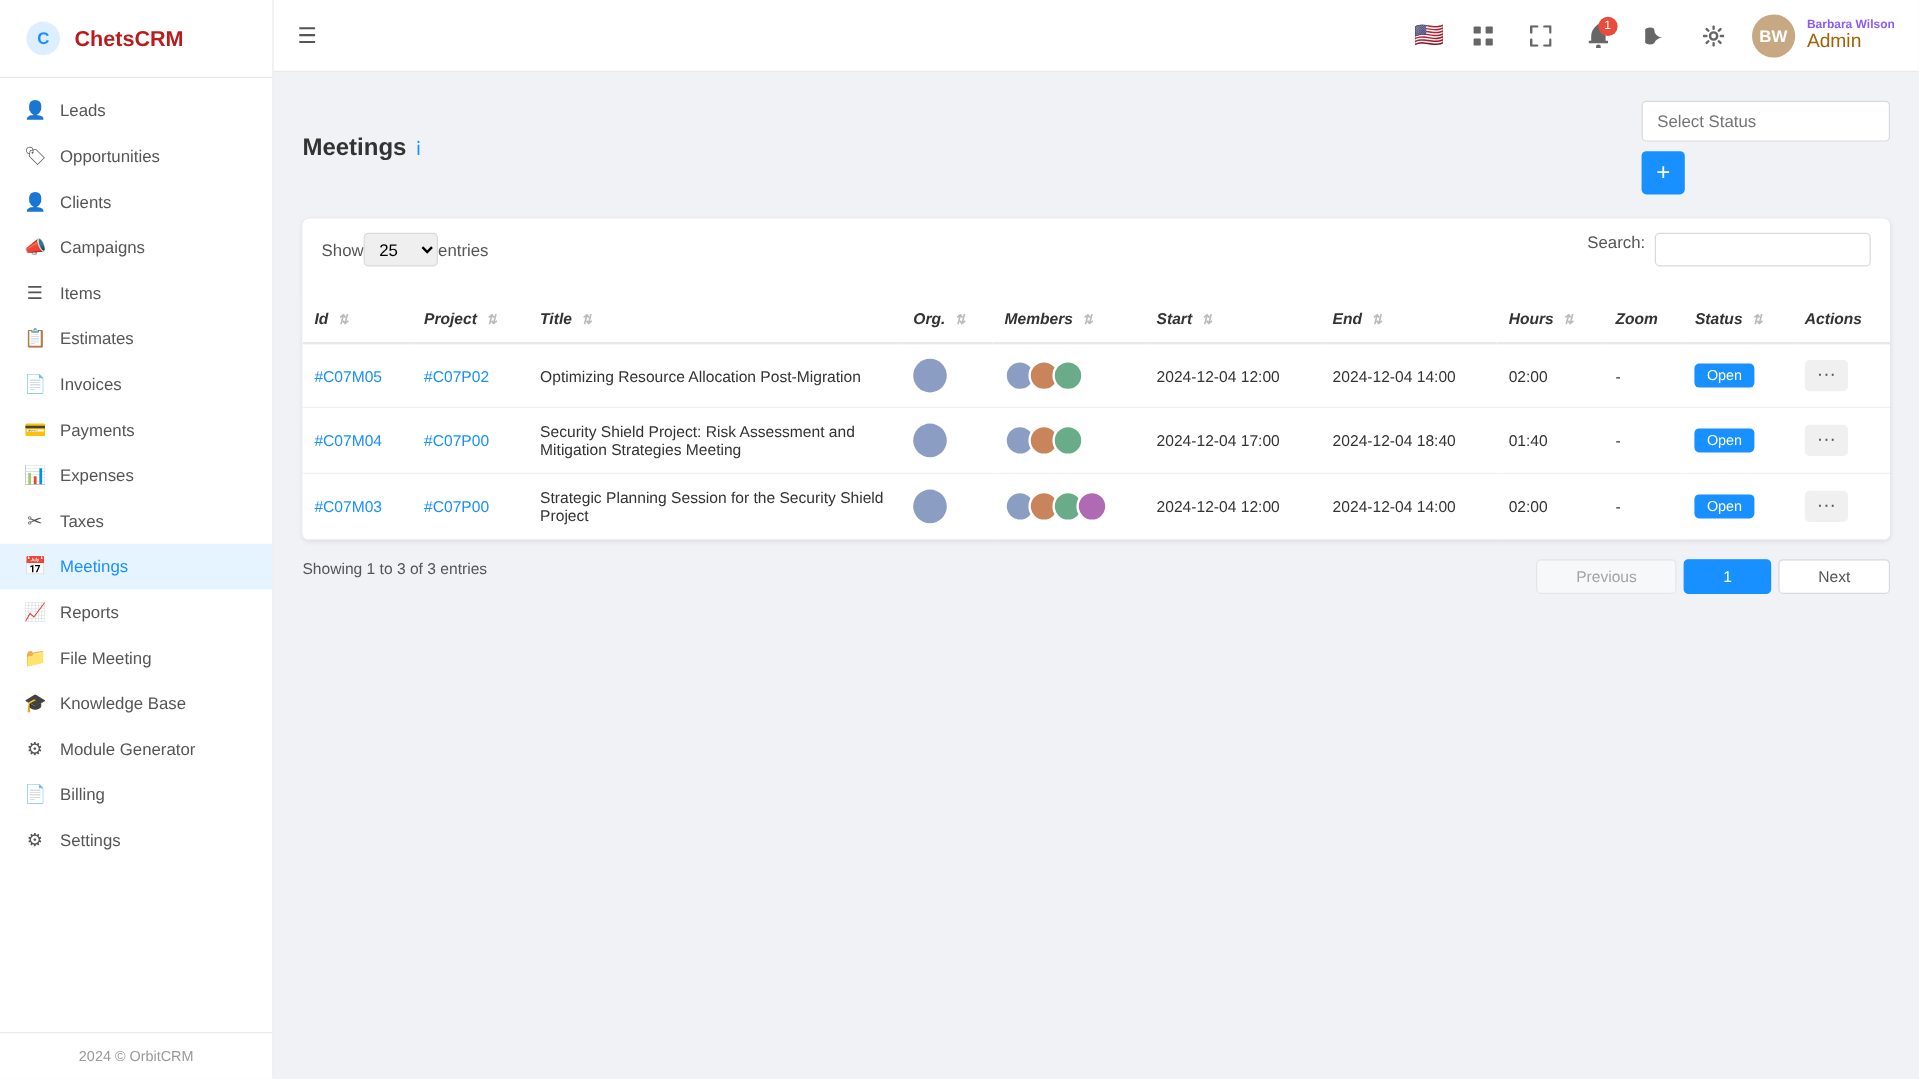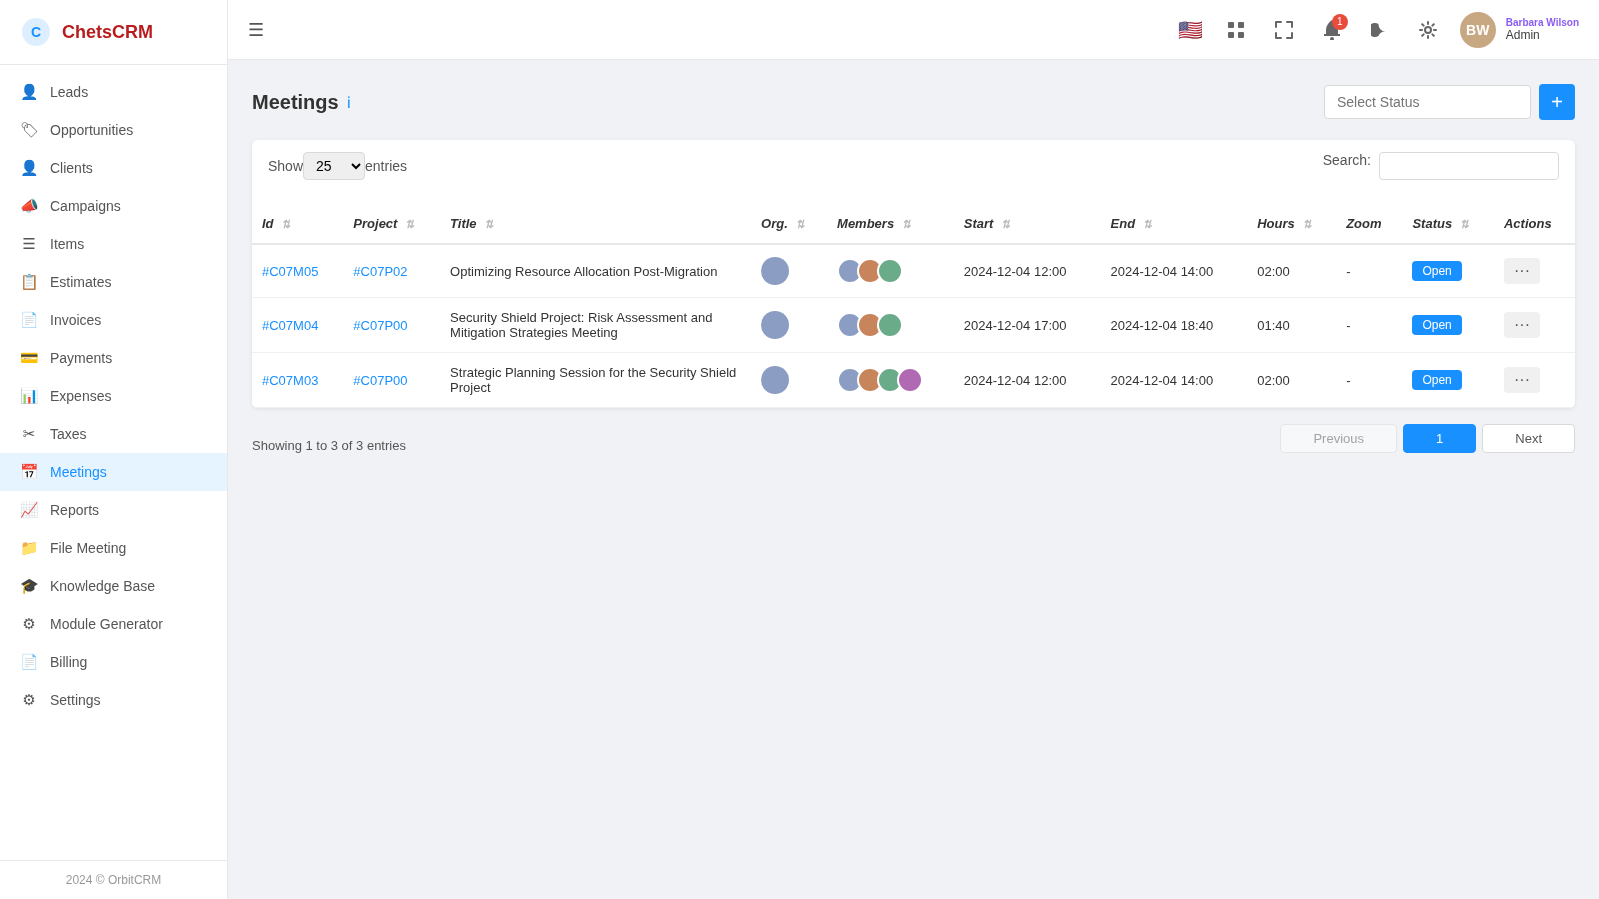--- a/index.html
+++ b/index.html
@@ -15,40 +15,40 @@
     .header-left { flex: 1; display: flex; align-items: center; }
     .hamburger-icon { font-size: 18px; cursor: pointer; color: #555; }
     .header-right { display: flex; align-items: center; gap: 16px; }
     .header-icon { width: 32px; height: 32px; display: flex; align-items: center; justify-content: center; cursor: pointer; color: #555; font-size: 18px; position: relative; }
     .notification-badge { position: absolute; top: 0; right: 0; background: #e74c3c; color: #fff; border-radius: 50%; width: 16px; height: 16px; font-size: 10px; display: flex; align-items: center; justify-content: center; }
     .flag-icon { font-size: 20px; }
     .user-profile { display: flex; align-items: center; gap: 10px; cursor: pointer; }
     .user-avatar { width: 36px; height: 36px; border-radius: 50%; background: #c8a882; overflow: hidden; display: flex; align-items: center; justify-content: center; font-size: 14px; color: #fff; font-weight: bold; }
     .user-info { display: flex; flex-direction: column; }
     .user-name { font-weight: 600; font-size: 10px; color: #8b5cf6; }
-    .user-role { font-size: 12px; color: #404040; }
+    .user-role { font-size: 16px; color: #a16207; }
 
     
     .sidebar-logo { padding: 16px 20px; border-bottom: 1px solid #e8e8e8; display: flex; align-items: center; gap: 10px; }
     .logo-text { font-size: 18px; font-weight: 700; color: #b91c1c; }
     .logo-icon { width: 32px; height: 32px; }
     .sidebar-nav { flex: 1; padding: 8px 0; }
     .nav-item { display: flex; align-items: center; gap: 12px; padding: 10px 20px; cursor: pointer; color: #555; text-decoration: none; transition: background 0.2s; }
     .nav-item.active { background: #e6f4ff; color: #1890ff; }
     .nav-item .nav-icon { width: 18px; text-align: center; font-size: 15px; flex-shrink: 0; }
     .nav-label { font-size: 14px; }
     .sidebar-footer { padding: 12px 20px; border-top: 1px solid #e8e8e8; font-size: 12px; color: #999; text-align: center; }
 
     
     .content { flex: 1; overflow-y: auto; padding: 24px; }
     .page-header { display: flex; align-items: center; justify-content: space-between; margin-bottom: 20px; }
     .page-title-row { display: flex; align-items: center; gap: 8px; }
     .page-title { font-size: 20px; font-weight: 600; color: #333; }
     .info-icon { color: #1890ff; font-size: 16px; cursor: pointer; }
-    .header-actions { display: flex; align-items: center; gap: 8px; }
+    .header-actions { display: flex; align-items: flex-start; gap: 8px; flex-direction: column; }
     .select-status { border: 1px solid #d9d9d9; border-radius: 4px; padding: 8px 12px; font-size: 14px; color: #999; background: #fff; min-width: 160px; cursor: pointer; }
     .add-btn { background: #1890ff; color: #fff; border: none; border-radius: 4px; width: 36px; height: 36px; font-size: 20px; cursor: pointer; display: flex; align-items: center; justify-content: center; }
 
     
     .table-controls { display: flex; align-items: center; justify-content: space-between; margin-bottom: 12px; }
     .show-entries { display: flex; align-items: center; gap: 0; color: #555; }
     .show-entries select { border: 1px solid #d9d9d9; border-radius: 4px; padding: 4px 8px; font-size: 14px; }
     .search-area { display: flex; align-items: flex-start; gap: 8px; }
     .search-label { color: #555; }
     .search-input { border: 1px solid #d9d9d9; border-radius: 4px; padding: 5px 10px; font-size: 14px; width: 180px; }
@@ -63,21 +63,21 @@
     td { padding: 12px 10px; font-size: 13px; color: #333; vertical-align: middle; }
     .link-blue { color: #1890ff; text-decoration: none; cursor: pointer; }
     .status-badge { background: #1890ff; color: #fff; border-radius: 4px; padding: 3px 10px; font-size: 12px; font-weight: 500; display: inline-block; }
     .actions-btn { background: #f0f0f0; border: none; border-radius: 4px; padding: 4px 10px; cursor: pointer; color: #555; font-size: 16px; }
     .member-avatars { display: flex; align-items: center; }
     .member-avatar { width: 26px; height: 26px; border-radius: 50%; background: #c8a882; border: 2px solid #fff; margin-left: -6px; font-size: 10px; color: #fff; display: flex; align-items: center; justify-content: center; overflow: hidden; }
     .member-avatar:first-child { margin-left: 0; }
     .org-avatar { width: 28px; height: 28px; border-radius: 50%; background: #a0b8c8; font-size: 11px; color: #fff; display: flex; align-items: center; justify-content: center; }
 
     
-    .pagination-row { display: flex; align-items: flex-end; justify-content: space-between; margin-top: 16px; }
+    .pagination-row { display: flex; align-items: flex-start; justify-content: space-between; margin-top: 16px; }
     .entries-info { font-size: 13px; color: #555; }
     .pagination { display: flex; align-items: center; gap: 6px; }
     .page-btn { border: 1px solid #d9d9d9; background: #fff; border-radius: 4px; padding: 6px 32px; font-size: 13px; cursor: pointer; color: #555; }
     .page-btn.active { background: #1890ff; color: #fff; border-color: #1890ff; }
     .page-btn.disabled { opacity: 0.5; cursor: default; }
 
     
     .av1 { background: #8b9dc3; }
   </style>
 </head>

